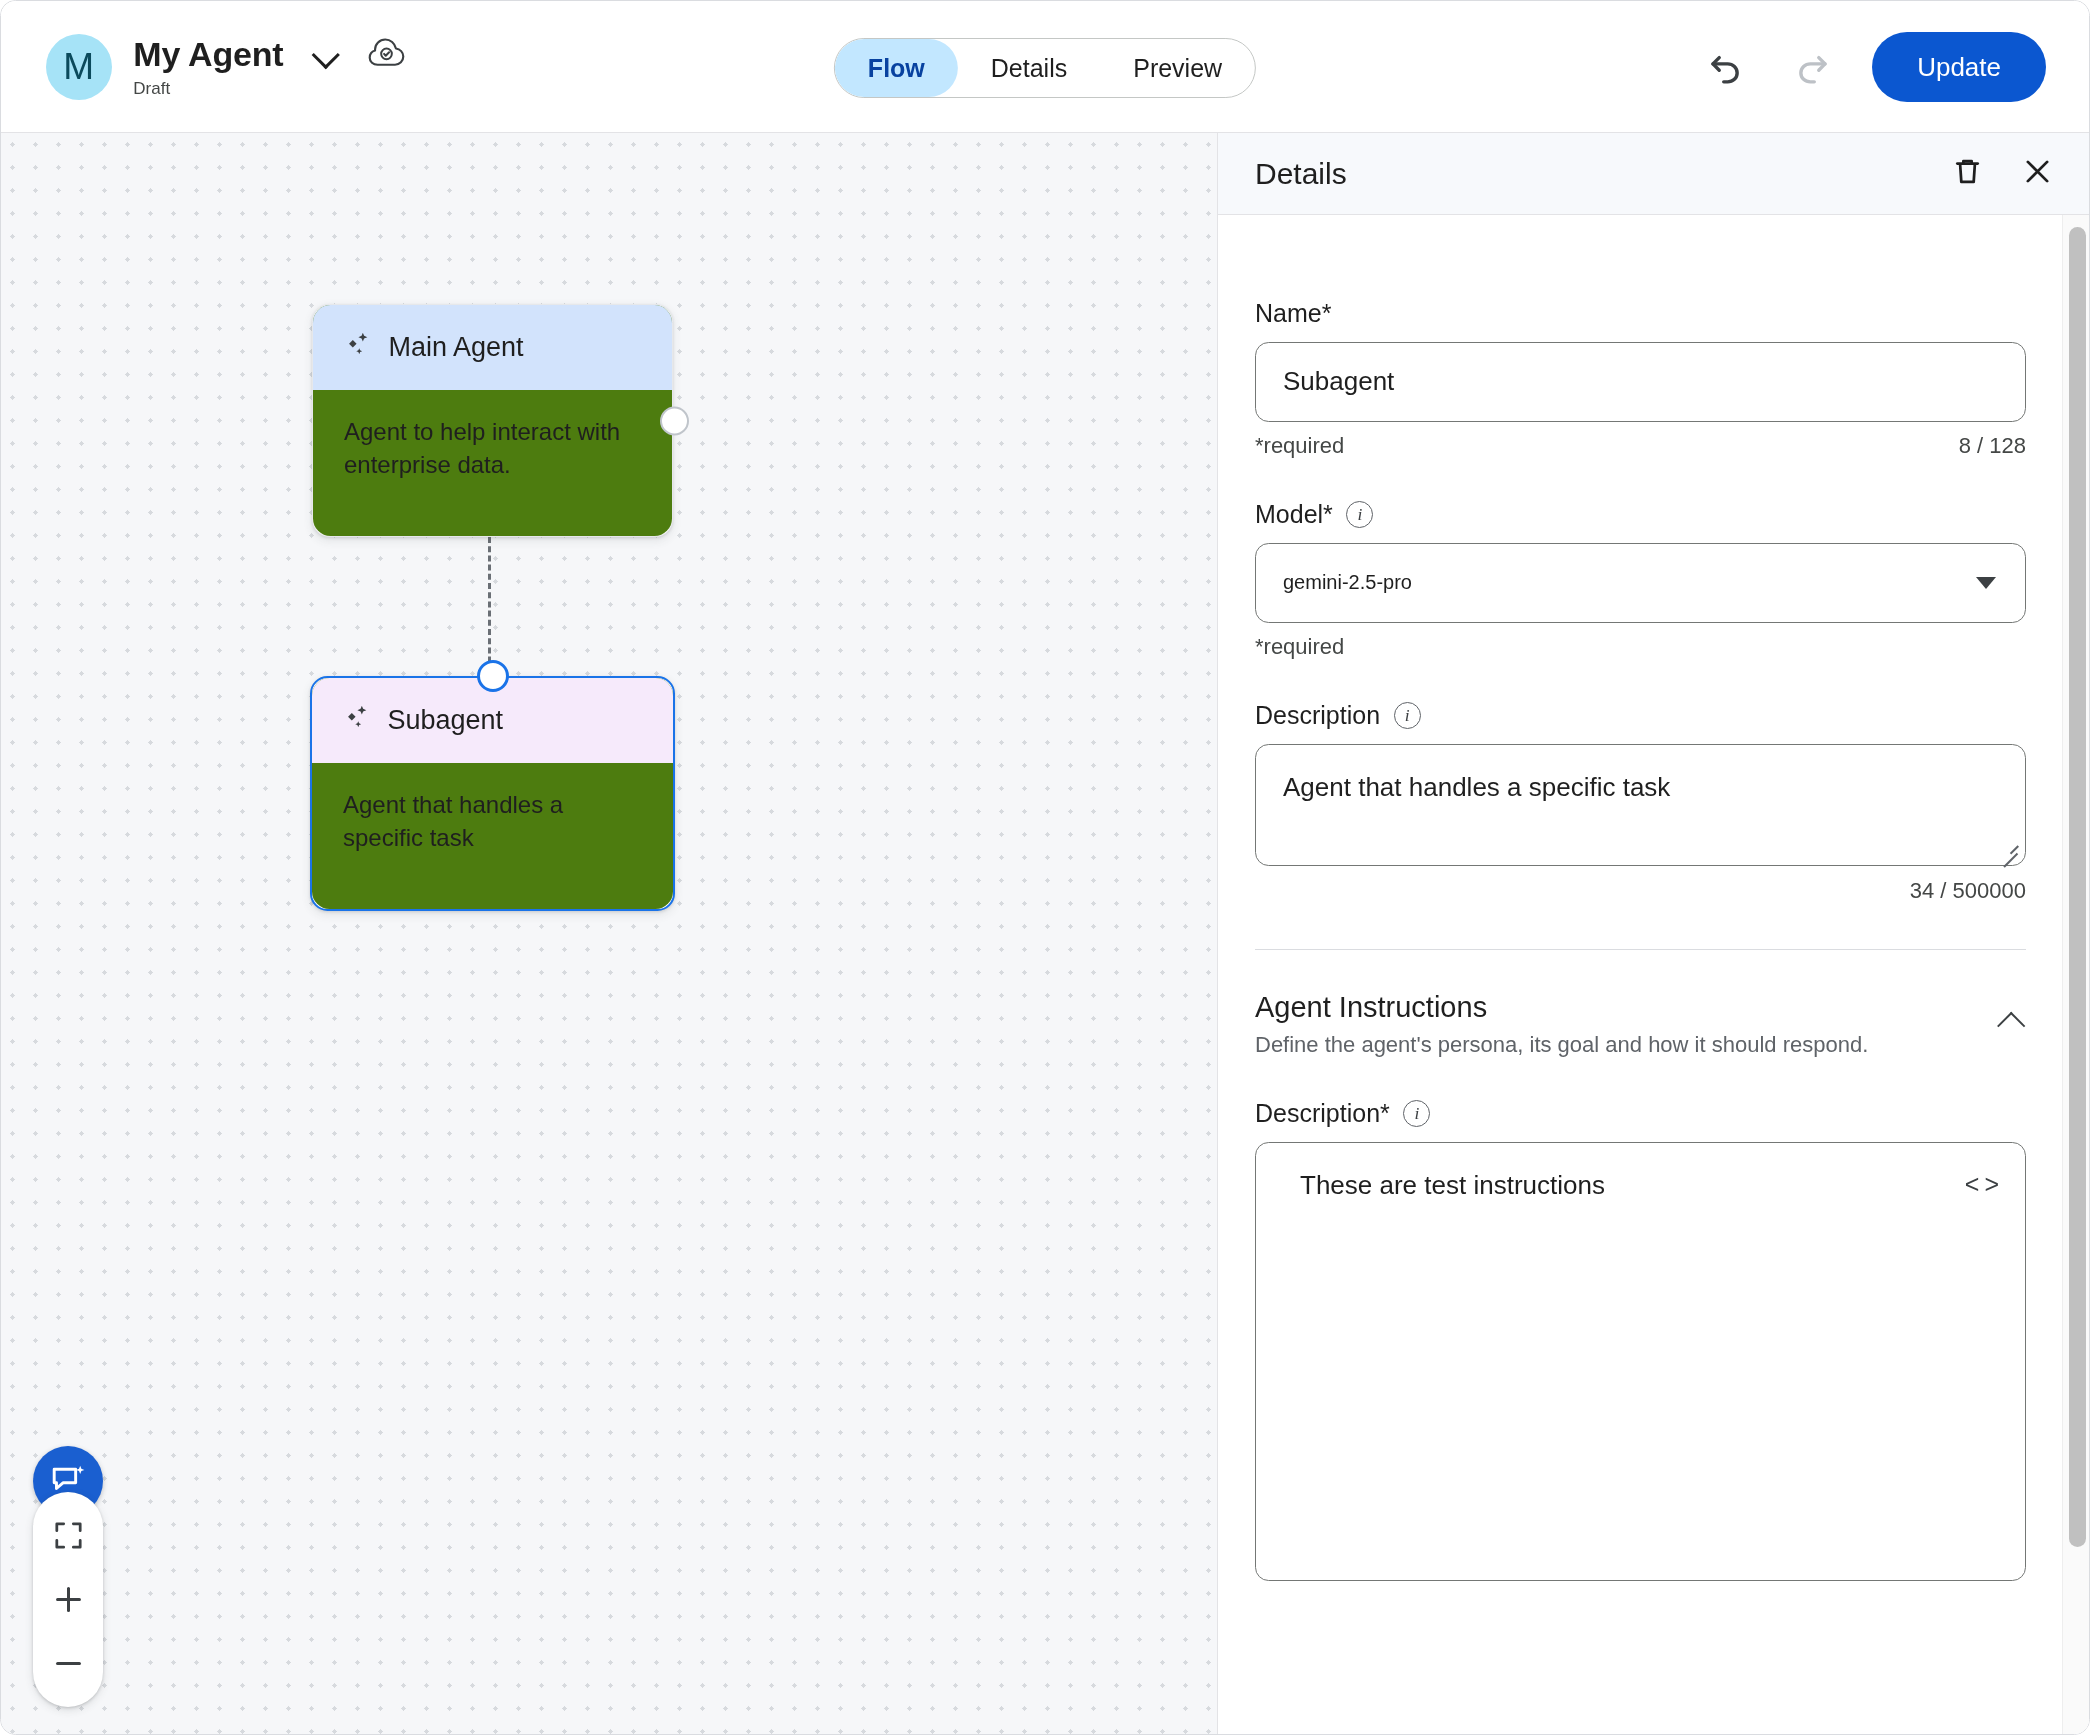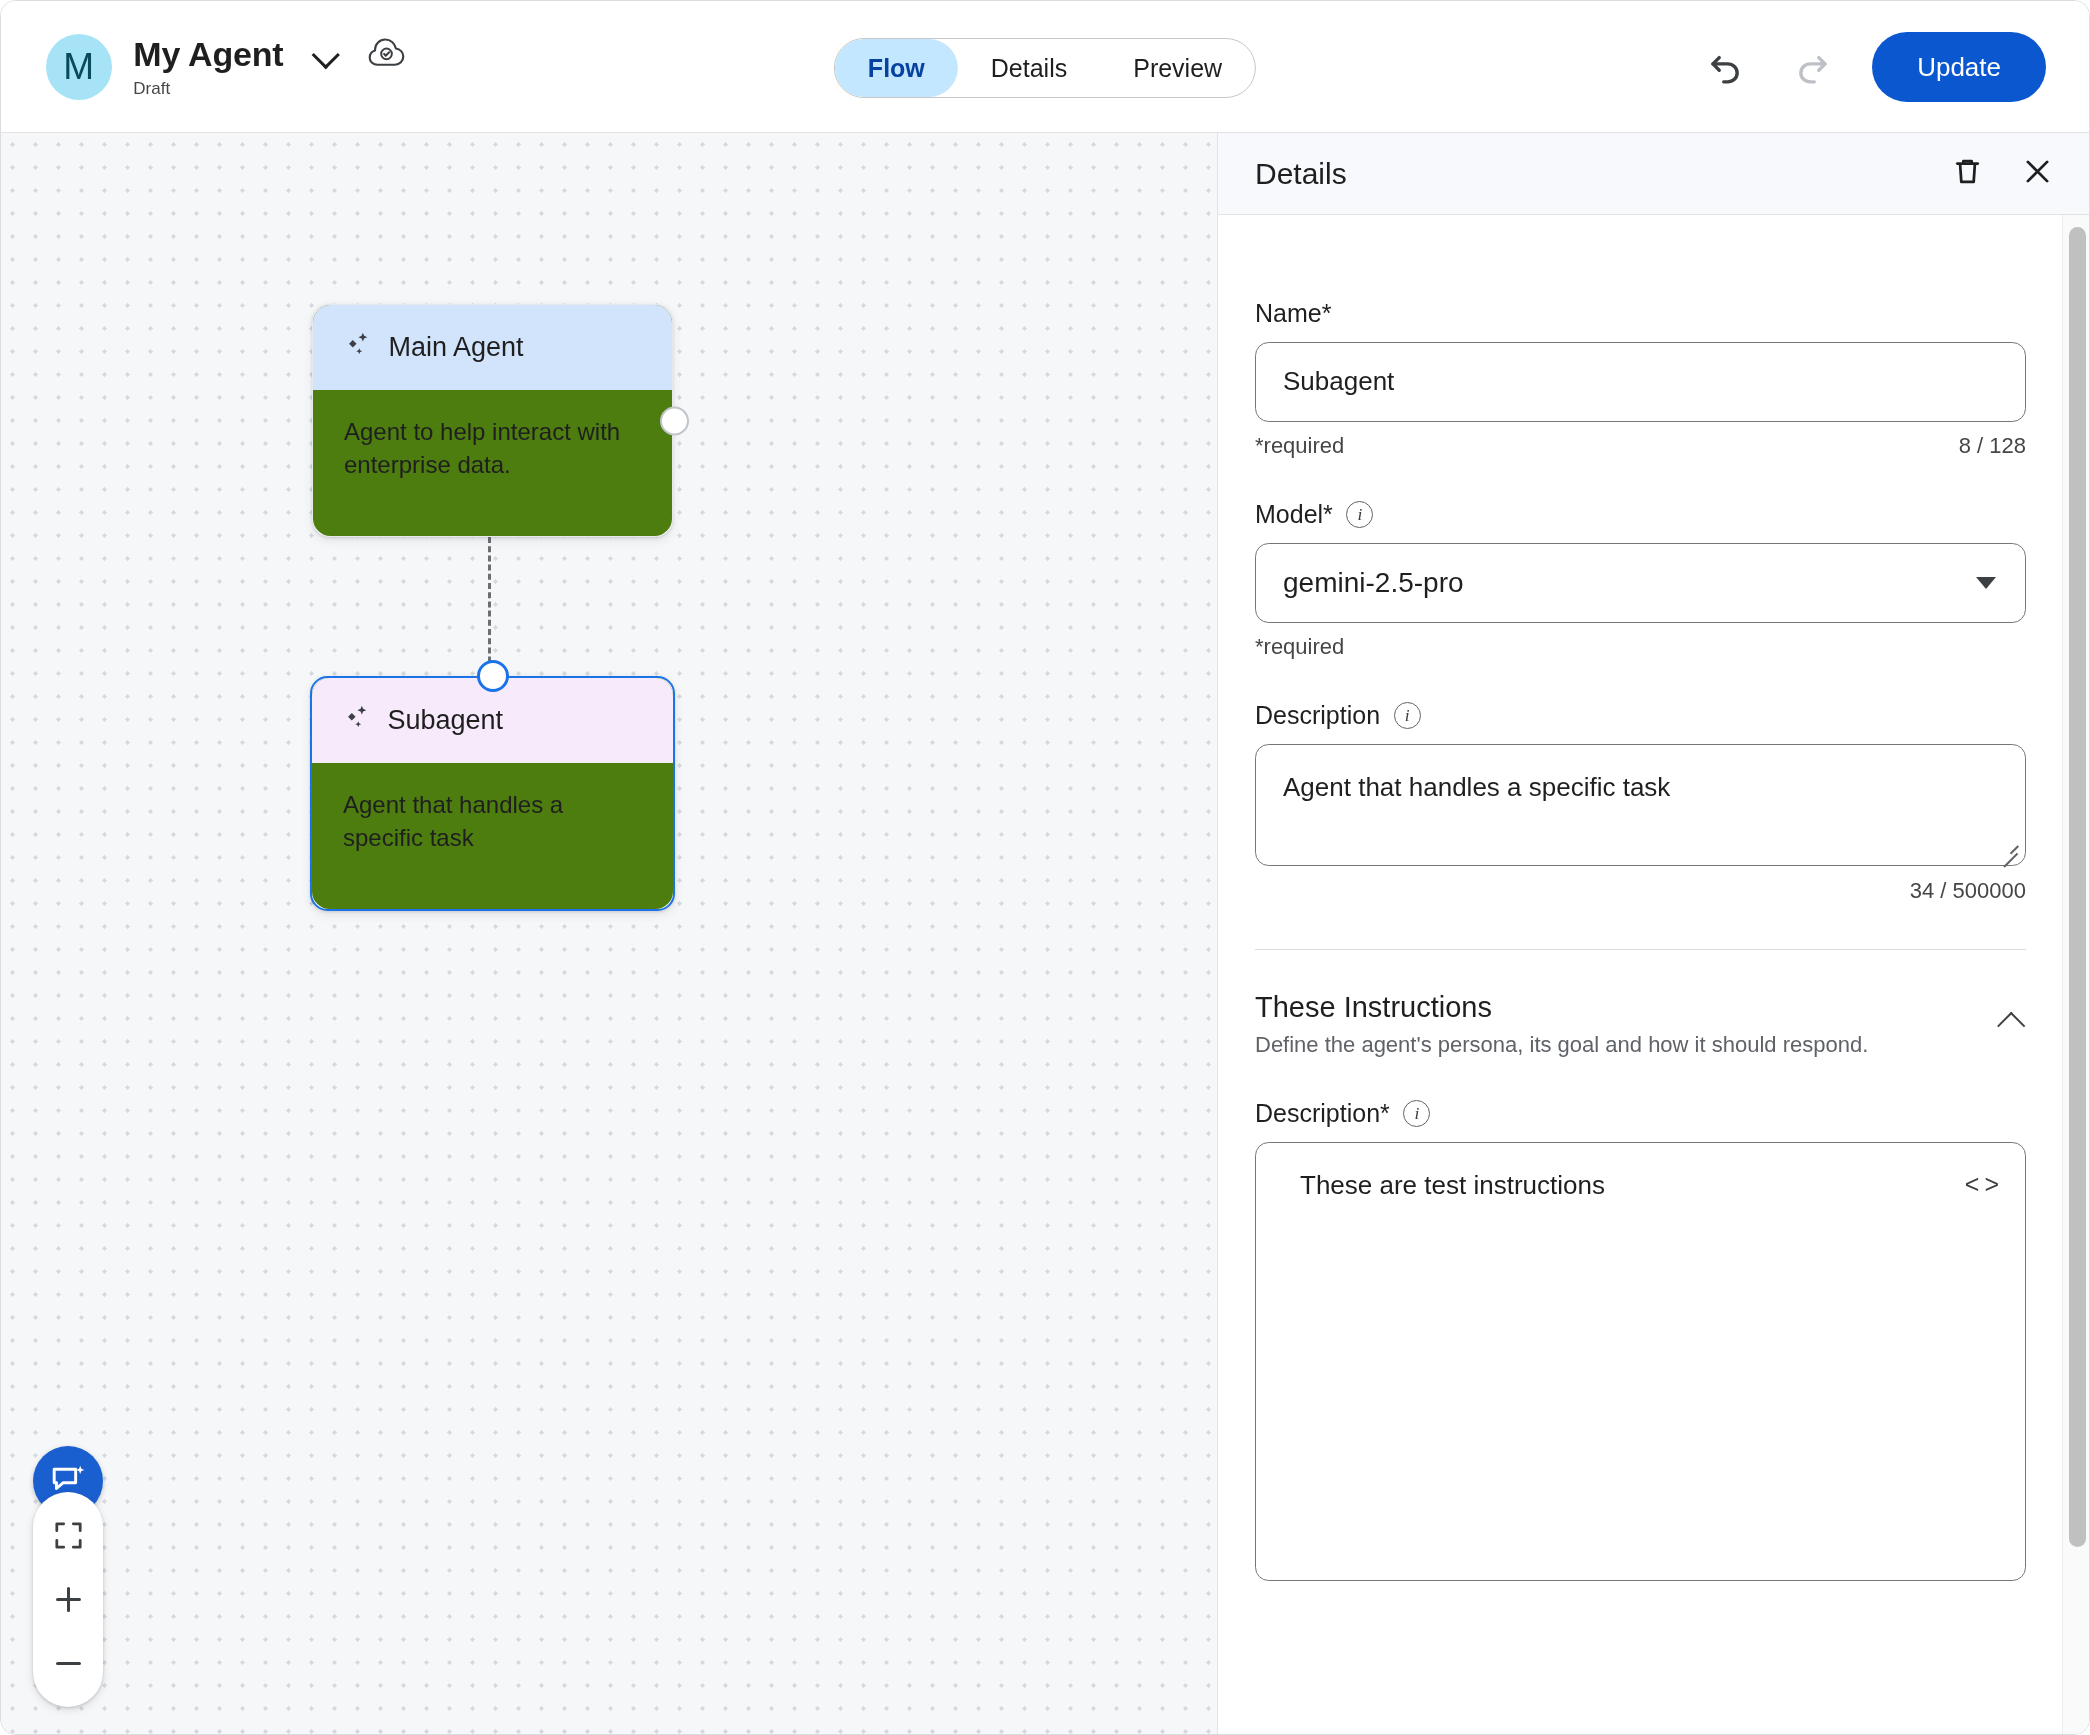--- a/index.html
+++ b/index.html
@@ -204,21 +204,21 @@
   }
   .text-input {
     margin-top: 13.6px; width: 100%; height: 80px;
     border: 1.9px solid #747775; border-radius: 13.6px;
     background: #fff; font-size: 26px; color: #1f1f1f;
     padding: 0 27px; font-family: inherit; outline: none;
   }
   .select-input {
     margin-top: 13.6px; width: 100%; height: 80px;
     border: 1.9px solid #747775; border-radius: 13.6px;
-    background: #fff; font-size: 28px; color: #1f1f1f;
+    background: #fff; font-size: 20px; color: #1f1f1f;
     padding: 0 27px; display: flex; align-items: center;
     cursor: pointer; position: relative;
   }
   .select-arrow {
     position: absolute; right: 29px; top: 50%; transform: translateY(-50%);
     width: 0; height: 0;
     border-left: 10.7px solid transparent; border-right: 10.7px solid transparent;
     border-top: 12.6px solid #3c4043;
   }
   .textarea-box {
@@ -431,21 +431,21 @@
         </div>
         <div class="helper-row helper-right-only">
           <span>34 / 500000</span>
         </div>
       </div>
 
       <div class="divider"></div>
 
       <div class="section-head" style="margin-top:41px;">
         <div class="section-head-text">
-          <div class="section-title">These Instructions</div>
+          <div class="section-title">Agent Instructions</div>
           <div class="section-sub">Define the agent's persona, its goal and how it should respond.</div>
         </div>
         <div class="chev-up"></div>
       </div>
 
       <div class="field">
         <div class="field-label-row">
           <span class="field-label">Description*</span>
           <span class="info-icon">i</span>
         </div>

